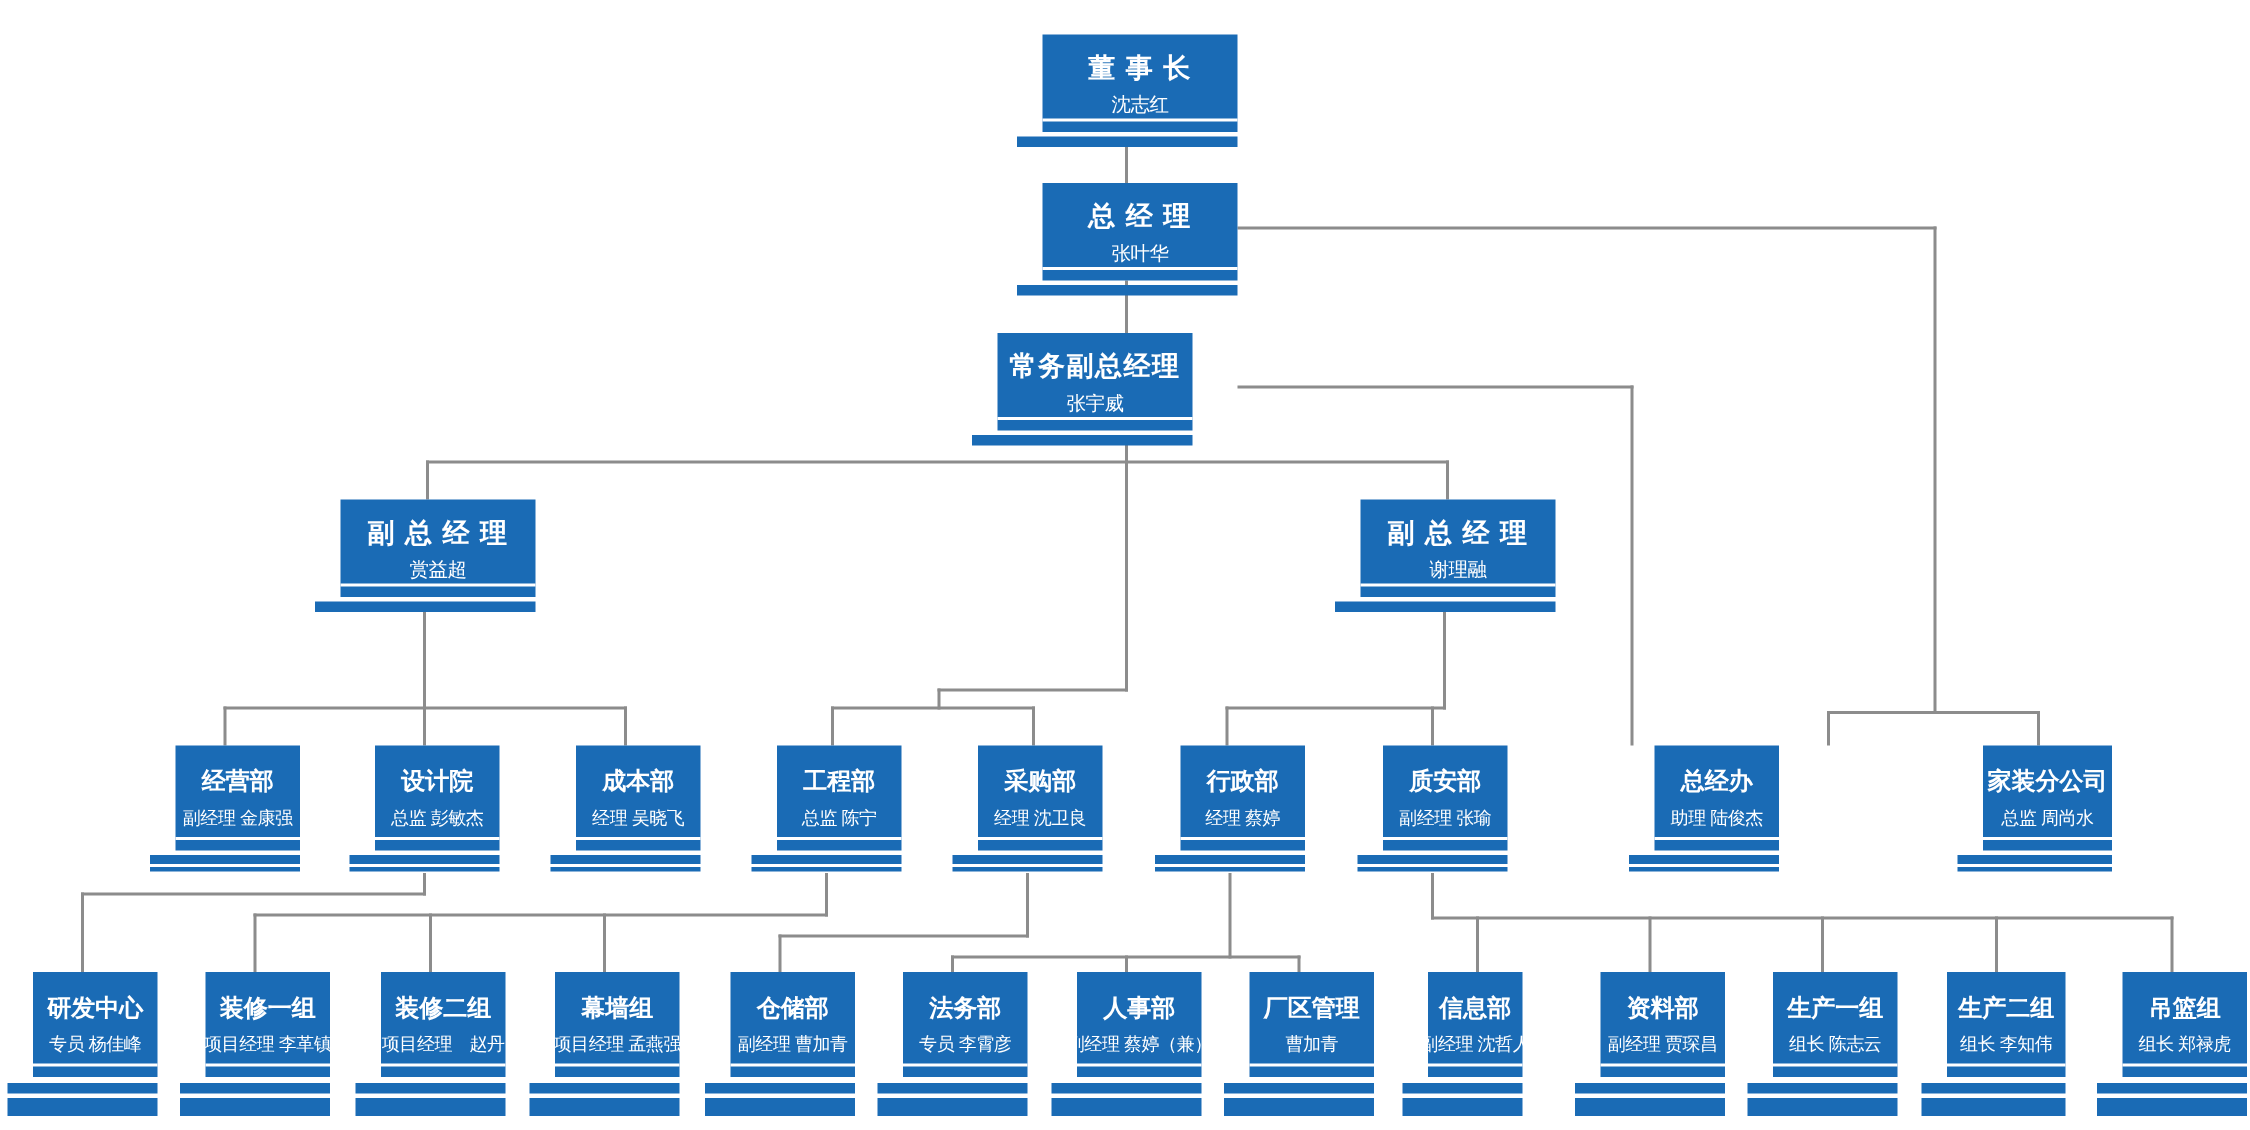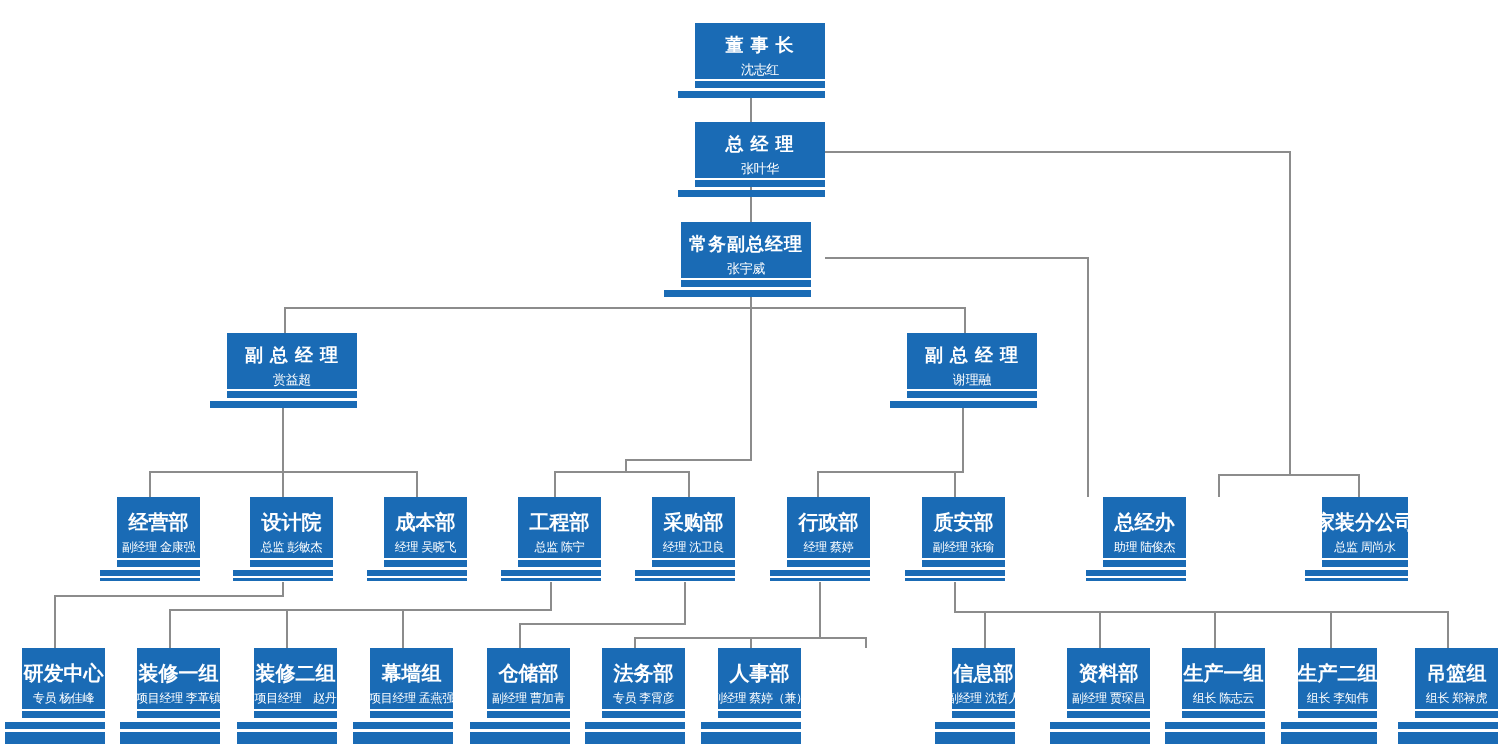--- a/index.html
+++ b/index.html
@@ -17,21 +17,21 @@
   }
   .main::after{ 
     content:"";position:absolute;left:0;right:0;bottom:7px;height:2px;background:#ffffff;
   }
   .top .main{height:65px;}
   .mid .main,.bot .main{height:70px;}
   .t{font-weight:bold;white-space:pre;line-height:1;}
   .s{white-space:pre;line-height:1;margin-top:9px;letter-spacing:-0.3px;}
   .top .t{font-size:18px;letter-spacing:1px;}
   .top .s{font-size:13px;}
-  .mid .t,.bot .t{font-size:20px;}
+  .mid .t,.bot .t{font-size:16px;}
   .mid .s,.bot .s{font-size:12px;}
   .bar{background:#1a6bb5;}
   .top .b1{height:7px;margin-top:3px;}
   .mid .b1{height:6px;margin-top:3px;}
   .mid .b2{height:3px;margin-top:2px;}
   .bot .b1{height:7px;margin-top:4px;}
   .bot .b2{height:12px;margin-top:3px;}
   .lh,.lv{position:absolute;background:#8c8c8c;}
   .lh{height:2px;}
   .lv{width:2px;}
@@ -98,21 +98,21 @@
     </div>
     <div class="bar b1"></div>
   </div>
   <div class="node top" style="left:678px;top:122px;width:147px">
     <div class="main">
       <div class="t">总 经 理</div>
       <div class="s">张叶华</div>
     </div>
     <div class="bar b1"></div>
   </div>
-  <div class="node top" style="left:664px;top:222px;width:147px">
+  <div class="node top" style="left:648px;top:222px;width:147px">
     <div class="main">
       <div class="t">常务副总经理</div>
       <div class="s">张宇威</div>
     </div>
     <div class="bar b1"></div>
   </div>
   <div class="node top" style="left:210px;top:333px;width:147px">
     <div class="main">
       <div class="t">副 总 经 理</div>
       <div class="s">赏益超</div>
@@ -249,20 +249,28 @@
       <div class="bar b2"></div>
   </div>
   <div class="node bot" style="left:701px;top:648px;width:100px">
     <div class="main">
       <div class="t">人事部</div>
       <div class="s">副经理 蔡婷（兼）</div>
     </div>
     <div class="bar b1"></div>
       <div class="bar b2"></div>
   </div>
+  <div class="node bot" style="left:816px;top:648px;width:100px">
+    <div class="main">
+      <div class="t">厂区管理</div>
+      <div class="s">曹加青</div>
+    </div>
+    <div class="bar b1"></div>
+      <div class="bar b2"></div>
+  </div>
   <div class="node bot" style="left:935px;top:648px;width:80px">
     <div class="main">
       <div class="t">信息部</div>
       <div class="s">副经理 沈哲人</div>
     </div>
     <div class="bar b1"></div>
       <div class="bar b2"></div>
   </div>
   <div class="node bot" style="left:1050px;top:648px;width:100px">
     <div class="main">

